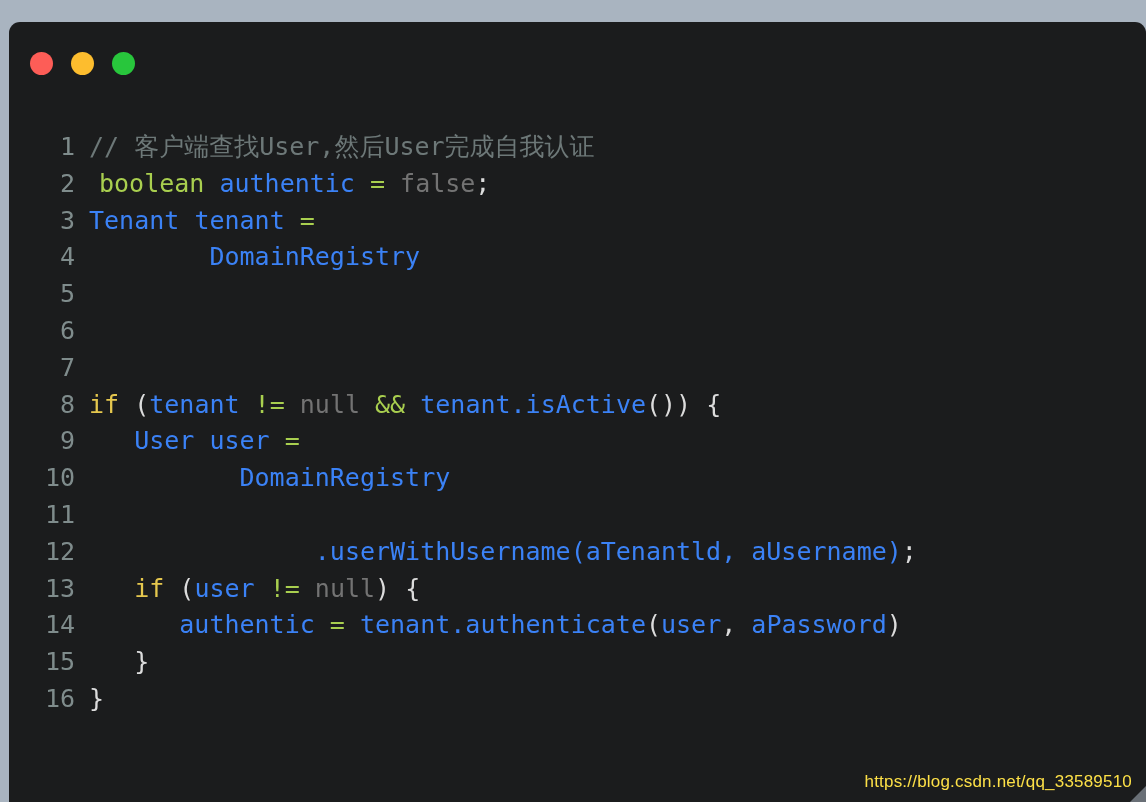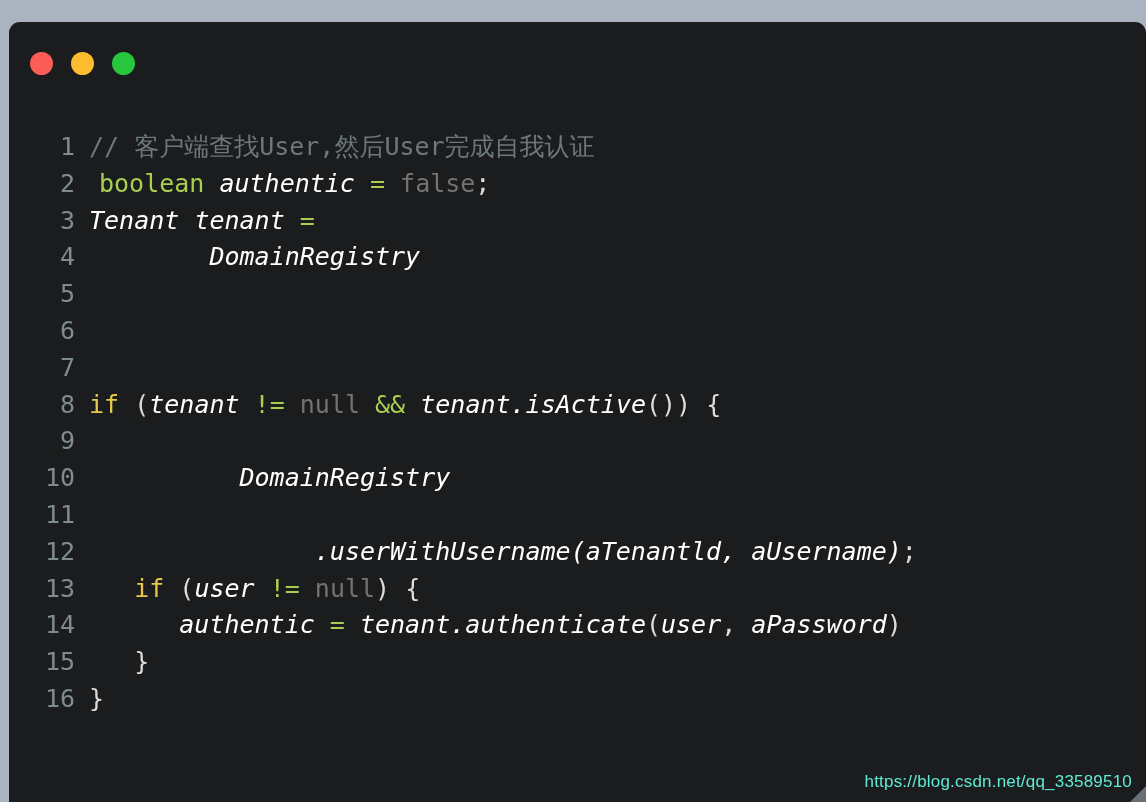--- a/index.html
+++ b/index.html
@@ -81,33 +81,33 @@
   .linetext {
     padding-left: 14px;
     white-space: pre;
     font-family: "DejaVu Sans Mono", monospace;
     font-size: 25px;
     color: #d9d9d9;
   }
   .tok-comment  { color: #6d7878; margin-top: 6px; }
   .tok-keyword  { color: #a9cf4f; margin-left: 10px; }
   .tok-control  { color: #e5c74e; }
-  .tok-ident    { color: #ffffff; font-style: italic; }
+  .tok-ident    { color: #3b82f6; }
   .tok-literal  { color: #737373; }
   .tok-op       { color: #a9cf4f; }
   .tok-punct    { color: #dcdcdc; }
   .tok-plain    { color: #dcdcdc; }
 
   #watermark {
     position: absolute;
     right: 14px;
     bottom: 10px;
     font-family: "Liberation Sans", sans-serif;
     font-size: 17px;
-    color: #5eead4;
+    color: #fde047;
     letter-spacing: 0.2px;
     user-select: none;
     margin-left: 35px;
   }
   #corner-fold {
     position: absolute;
     right: 0;
     bottom: 0;
     width: 16px;
     height: 16px;
@@ -133,21 +133,21 @@
 
     <div id="code-area">
         <div class="code-line"><span class="gutter">1</span><span class="linetext"><span class="tok-comment">// 客户端查找User,然后User完成自我认证</span></span></div>
         <div class="code-line"><span class="gutter">2</span><span class="linetext"><span class="tok-keyword">boolean</span><span class="tok-plain"> </span><span class="tok-ident">authentic</span><span class="tok-plain"> </span><span class="tok-op">=</span><span class="tok-plain"> </span><span class="tok-literal">false</span><span class="tok-punct">;</span></span></div>
         <div class="code-line"><span class="gutter">3</span><span class="linetext"><span class="tok-ident">Tenant</span><span class="tok-plain"> </span><span class="tok-ident">tenant</span><span class="tok-plain"> </span><span class="tok-op">=</span></span></div>
         <div class="code-line"><span class="gutter">4</span><span class="linetext"><span class="tok-plain">        </span><span class="tok-ident">DomainRegistry</span></span></div>
         <div class="code-line"><span class="gutter">5</span><span class="linetext"><span class="tok-plain">             </span></span></div>
         <div class="code-line"><span class="gutter">6</span></div>
         <div class="code-line"><span class="gutter">7</span><span class="linetext"></span></div>
         <div class="code-line"><span class="gutter">8</span><span class="linetext"><span class="tok-control">if</span><span class="tok-plain"> </span><span class="tok-punct">(</span><span class="tok-ident">tenant</span><span class="tok-plain"> </span><span class="tok-op">!=</span><span class="tok-plain"> </span><span class="tok-literal">null</span><span class="tok-plain"> </span><span class="tok-op">&amp;&amp;</span><span class="tok-plain"> </span><span class="tok-ident">tenant.isActive</span><span class="tok-punct">()) {</span></span></div>
-        <div class="code-line"><span class="gutter">9</span></div>
+        <div class="code-line"><span class="gutter">9</span><span class="linetext"><span class="tok-plain">   </span><span class="tok-ident">User</span><span class="tok-plain"> </span><span class="tok-ident">user</span><span class="tok-plain"> </span><span class="tok-op">=</span></span></div>
         <div class="code-line"><span class="gutter">10</span><span class="linetext"><span class="tok-plain">          </span><span class="tok-ident">DomainRegistry</span></span></div>
         <div class="code-line"><span class="gutter">11</span></div>
         <div class="code-line"><span class="gutter">12</span><span class="linetext"><span class="tok-plain">               </span><span class="tok-ident">.userWithUsername(aTenantld, aUsername)</span><span class="tok-punct">;</span></span></div>
         <div class="code-line"><span class="gutter">13</span><span class="linetext"><span class="tok-plain">   </span><span class="tok-control">if</span><span class="tok-plain"> </span><span class="tok-punct">(</span><span class="tok-ident">user</span><span class="tok-plain"> </span><span class="tok-op">!=</span><span class="tok-plain"> </span><span class="tok-literal">null</span><span class="tok-punct">) {</span></span></div>
         <div class="code-line"><span class="gutter">14</span><span class="linetext"><span class="tok-plain">      </span><span class="tok-ident">authentic</span><span class="tok-plain"> </span><span class="tok-op">=</span><span class="tok-plain"> </span><span class="tok-ident">tenant.authenticate</span><span class="tok-punct">(</span><span class="tok-ident">user</span><span class="tok-punct">, </span><span class="tok-ident">aPassword</span><span class="tok-punct">)</span></span></div>
         <div class="code-line"><span class="gutter">15</span><span class="linetext"><span class="tok-plain">   </span><span class="tok-punct">}</span></span></div>
         <div class="code-line"><span class="gutter">16</span><span class="linetext"><span class="tok-punct">}</span></span></div>
       </div>
 
     <div id="watermark">https://blog.csdn.net/qq_33589510</div>

